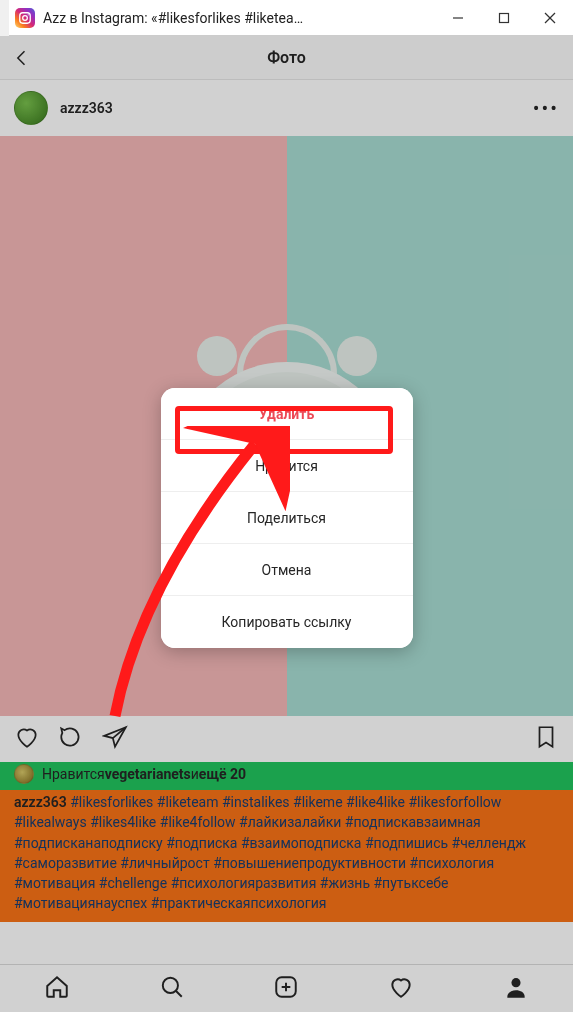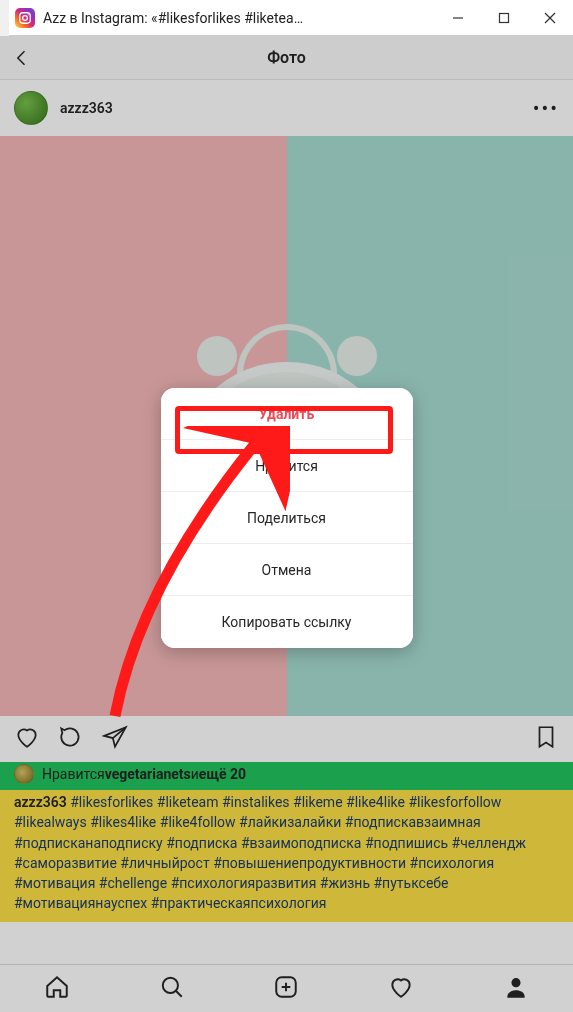--- a/index.html
+++ b/index.html
@@ -181,21 +181,21 @@
   .liker-avatar {
     width: 20px; height: 20px;
     border-radius: 50%;
     background: radial-gradient(circle at 40% 40%, #d9c96a, #826b1d);
     margin-right: 8px;
     border: 1px solid rgba(0,0,0,0.1);
   }
   .likes-row .liker-name { font-weight: 700; }
   .caption {
     padding: 2px 14px 8px 14px;
-    background: #fde047;
+    background: #f97316;
     font-size: 14px;
     line-height: 1.45;
     color: #262626;
   }
   .caption .author { font-weight: 600; }
   .caption .tag { color: #1b3e6f; }
   .bottom-nav {
     position: absolute;
     bottom: 0; left: 0; right: 0;
     height: 48px;

